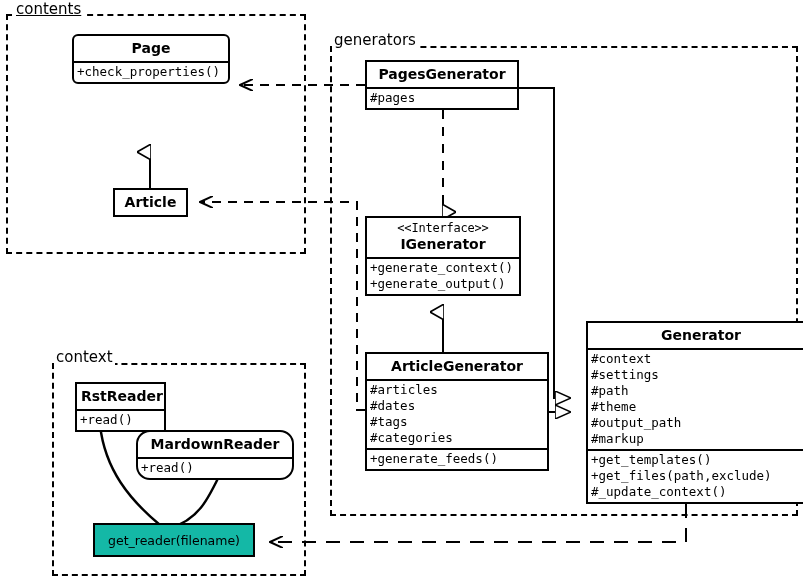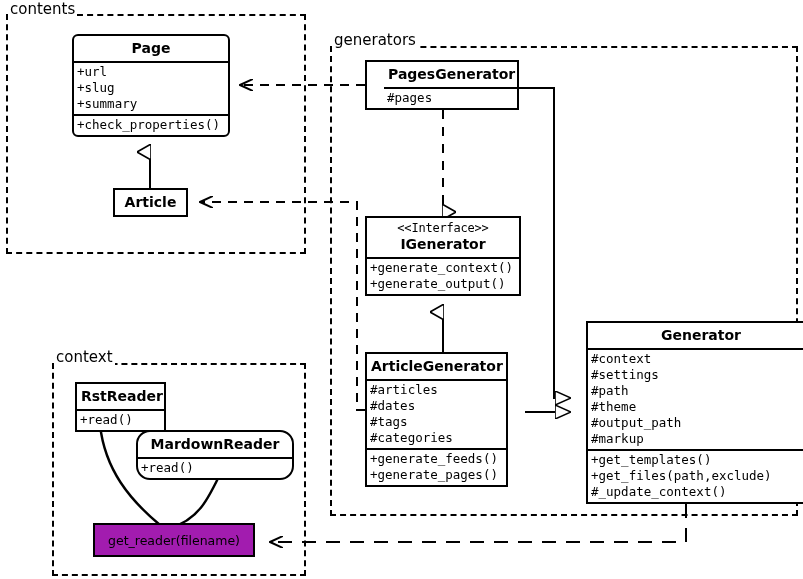--- a/index.html
+++ b/index.html
@@ -67,21 +67,21 @@
     line-height: 1.28;
     white-space: nowrap;
   }
   .uml-compartment div { white-space: nowrap; }
 
   
   .plain-box {
     position: absolute;
     box-sizing: border-box;
     border: 2px solid #000;
-    background: #a21caf;
+    background: #14b8a6;
     display: flex;
     align-items: center;
     justify-content: center;
     font-size: 12.5px;
     font-family: "DejaVu Sans", sans-serif;
     color: #000;
   }
 
   
   #wires {
@@ -148,73 +148,67 @@
     <g>
       <path d="M160,525 C130,500 105,470 100,425" fill="none" stroke="#000" stroke-width="2.4" marker-end="url(#solidArrowUp)"></path>
     </g>
 
     <g>
       <path d="M170,528 C198,520 208,500 222,470" fill="none" stroke="#000" stroke-width="2.4" marker-end="url(#solidArrowUp)"></path>
     </g>
   </svg>
 
   <div class="package" style="left:6px; top:14px; width:300px; height:240px;"></div>
-  <div class="package-label" style="left:8px; top:0px;">contents</div>
+  <div class="package-label" style="left:14px; top:0px;text-decoration:underline;">contents</div>
 
   <div class="package" style="left:330px; top:46px; width:468px; height:470px;"></div>
   <div class="package-label" style="left:332px; top:31px;">generators</div>
 
   <div class="package" style="left:52px; top:363px; width:254px; height:213px;"></div>
   <div class="package-label" style="left:54px; top:348px;">context</div>
 
   <div class="uml-class" style="left:72px; top:34px; width:158px;border-radius:6px;">
     <div class="uml-name">Page</div>
     <div class="uml-compartment uml-sep">
-      <div>+url</div>
-      <div>+slug</div>
-      <div>+summary</div>
-    </div>
-    <div class="uml-compartment uml-sep">
       <div>+check_properties()</div>
     </div>
   </div>
 
   <div class="uml-class" style="left:113px; top:188px; width:75px;">
     <div class="uml-name">Article</div>
   </div>
 
-  <div class="uml-class" style="left:365px; top:60px; width:154px;padding-left:17px;">
+  <div class="uml-class" style="left:365px; top:60px; width:154px;">
     <div class="uml-name">PagesGenerator</div>
     <div class="uml-compartment uml-sep">
       <div>#pages</div>
     </div>
   </div>
 
   <div class="uml-class" style="left:365px; top:216px; width:156px;">
     <div class="uml-name">
       <span class="uml-stereotype">&lt;&lt;Interface&gt;&gt;</span>
       <span>IGenerator</span>
     </div>
     <div class="uml-compartment uml-sep">
       <div>+generate_context()</div>
       <div>+generate_output()</div>
     </div>
   </div>
 
-  <div class="uml-class" style="left:365px; top:352px; width:143px;">
+  <div class="uml-class" style="left:365px; top:352px; width:184px;">
     <div class="uml-name">ArticleGenerator</div>
     <div class="uml-compartment uml-sep">
       <div>#articles</div>
       <div>#dates</div>
       <div>#tags</div>
       <div>#categories</div>
     </div>
     <div class="uml-compartment uml-sep">
       <div>+generate_feeds()</div>
-      <div>+generate_pages()</div>
     </div>
   </div>
 
   <div class="uml-class" style="left:586px; top:321px; width:230px;">
     <div class="uml-name">Generator</div>
     <div class="uml-compartment uml-sep">
       <div>#context</div>
       <div>#settings</div>
       <div>#path</div>
       <div>#theme</div>

